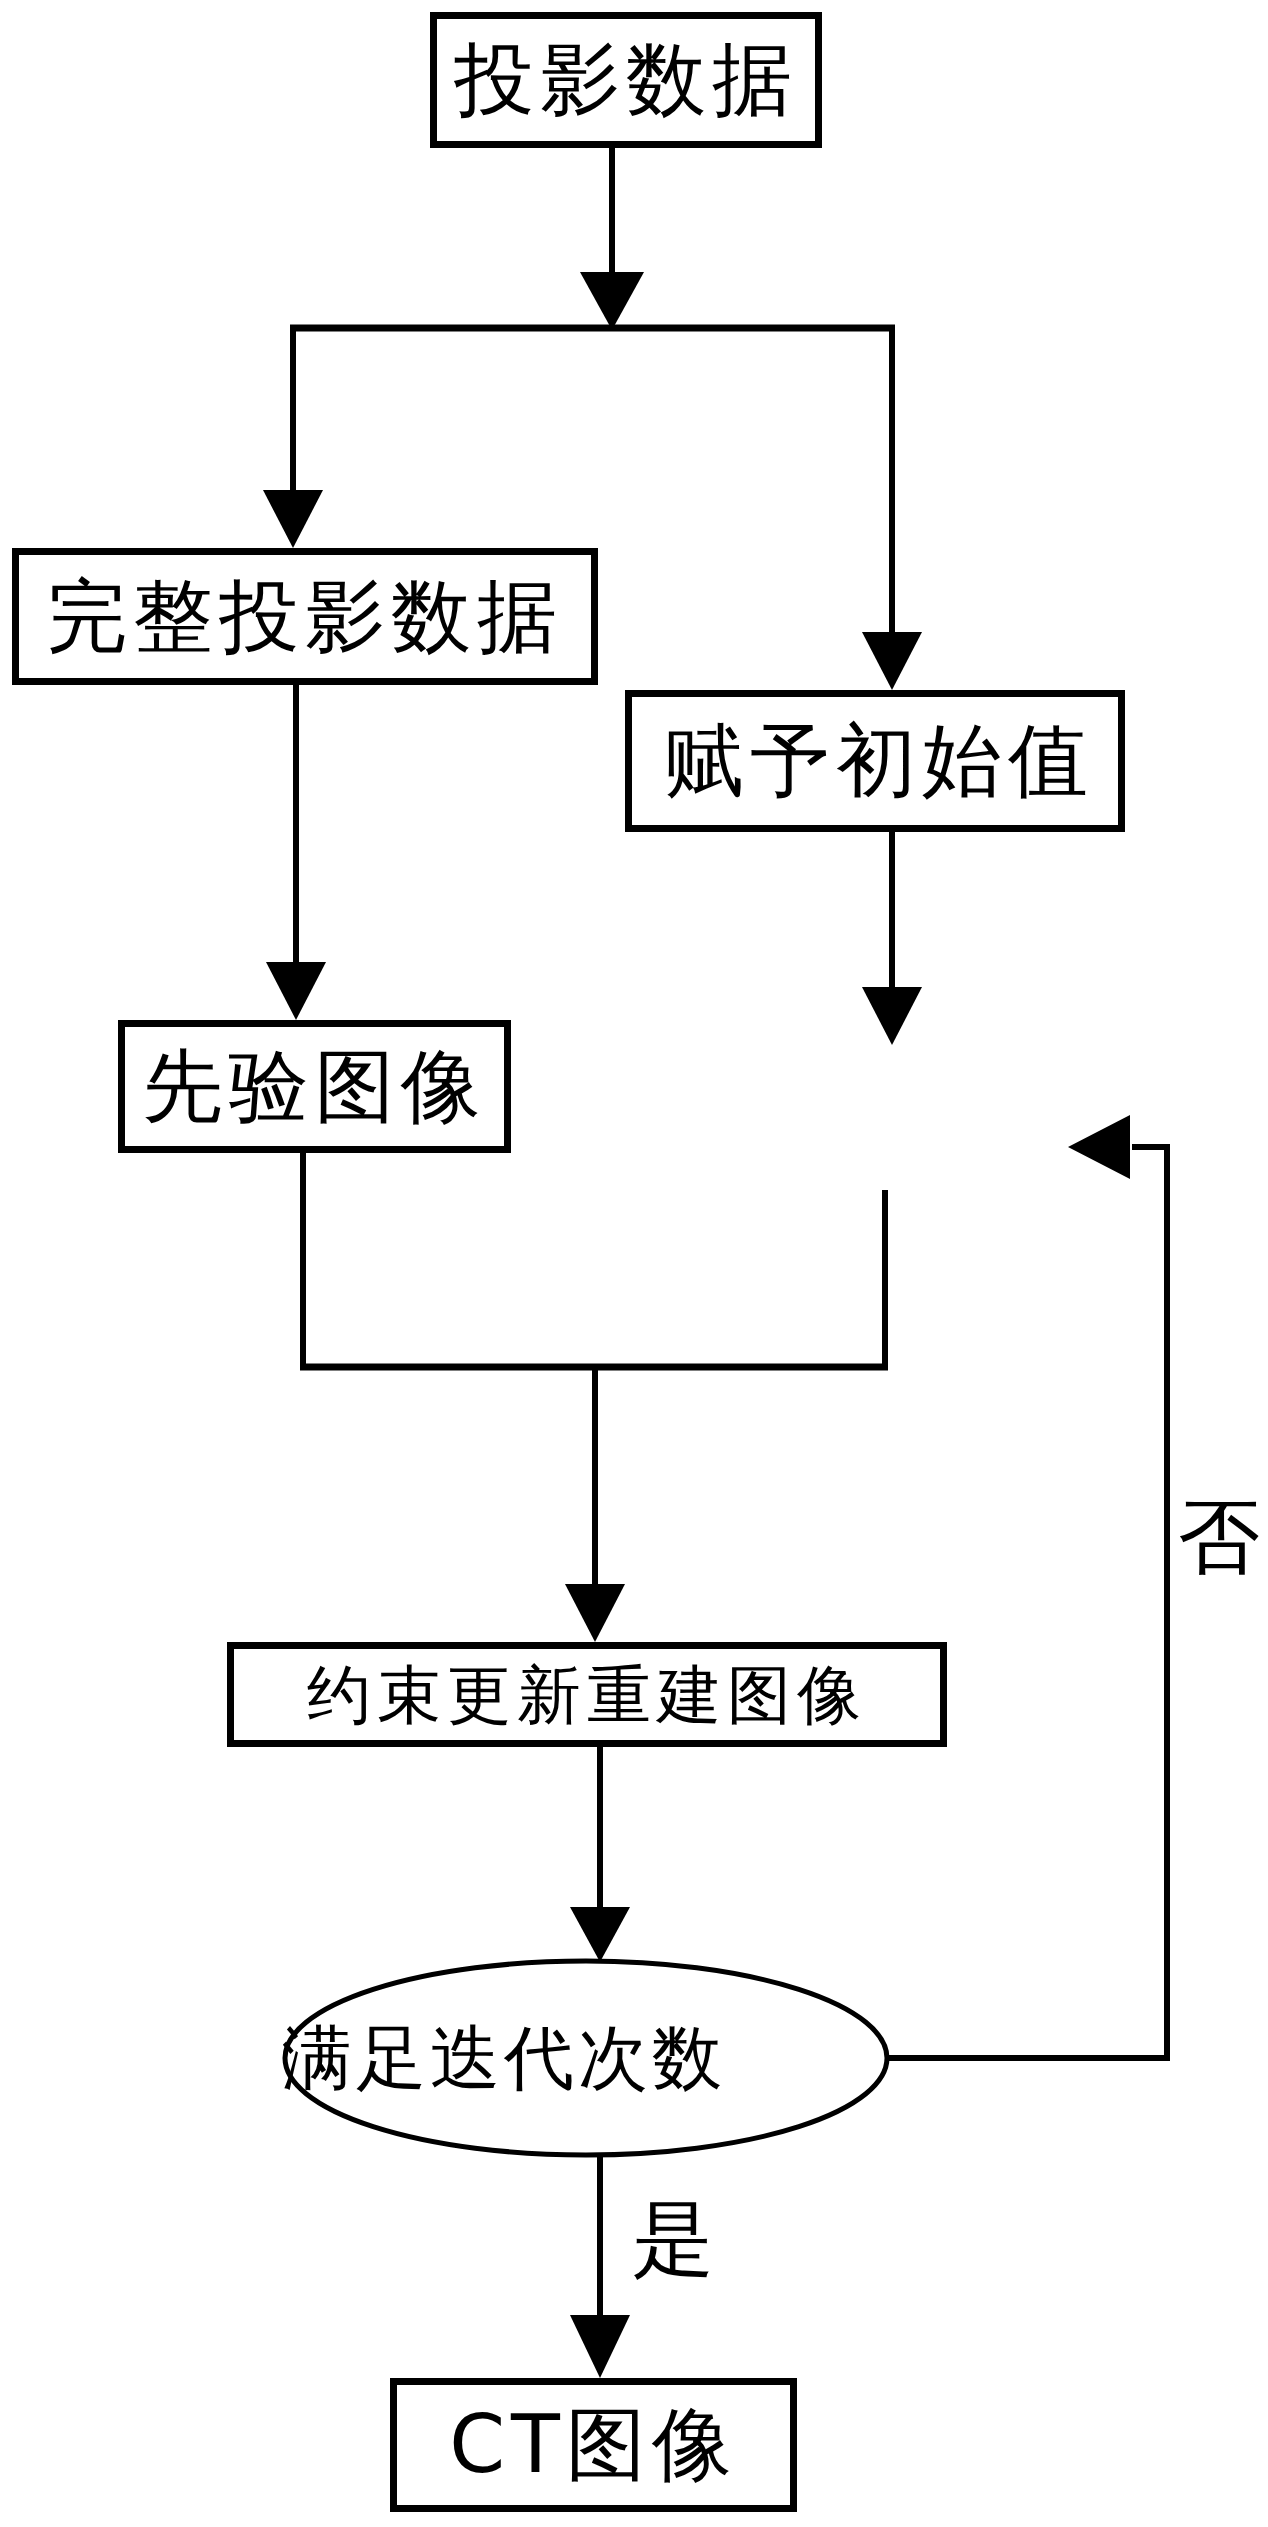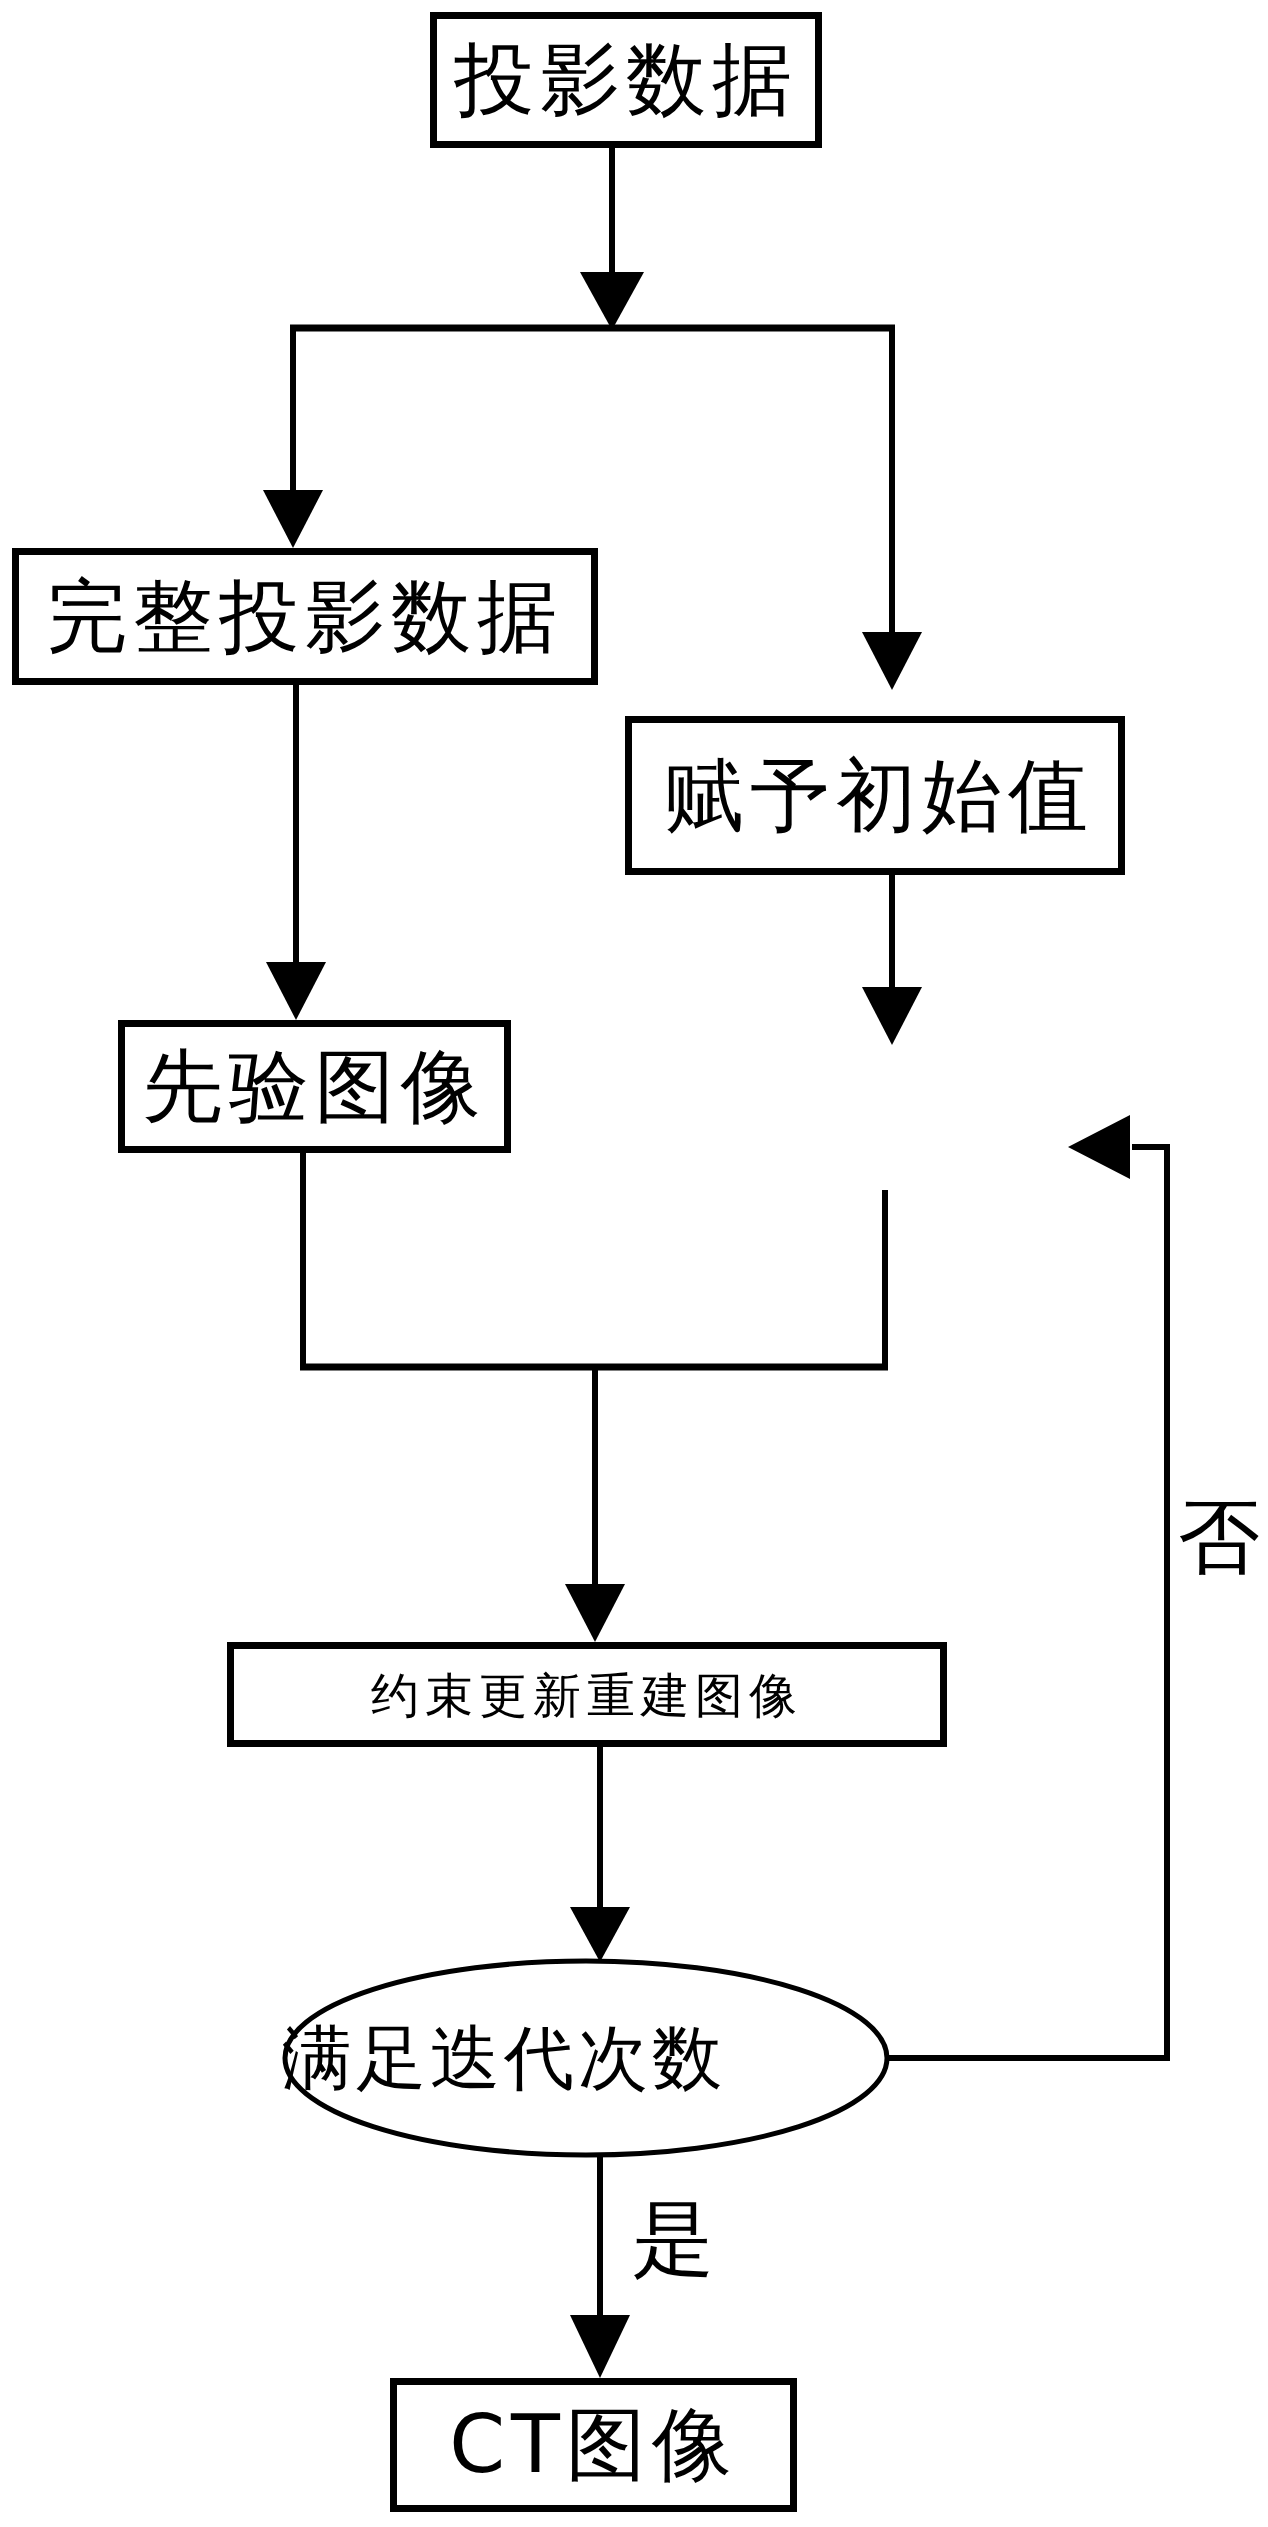--- a/index.html
+++ b/index.html
@@ -102,30 +102,30 @@
   </svg>
 
   <div class="node" style="left:12px;top:548px;width:586px;height:137px;">
     <span>完整投影数据</span>
   </div>
 
   <div class="node" style="left:430px;top:12px;width:392px;height:136px;">
     <span>投影数据</span>
   </div>
 
-  <div class="node" style="left:625px;top:716px;width:500px;height:159px;padding-left:8px;">
+  <div class="node" style="left:625px;top:690px;width:500px;height:142px;padding-left:8px;">
     <span>赋予初始值</span>
   </div>
 
   <div class="node" style="left:82px;top:1020px;width:393px;height:133px;margin-left:36px;">
     <span>先验图像</span>
   </div>
 
 
-  <div class="node" style="left:227px;top:1642px;width:720px;height:105px;font-size:48px;">
+  <div class="node" style="left:227px;top:1642px;width:720px;height:105px;font-size:64px;">
     <span>约束更新重建图像</span>
   </div>
 
   <div class="oval-label" style="left:282px;top:1960px;width:608px;height:196px;">
     <span>满足迭代次数</span>
   </div>
 
   <div class="node" style="left:390px;top:2378px;width:407px;height:134px;">
     <span>CT图像</span>
   </div>

